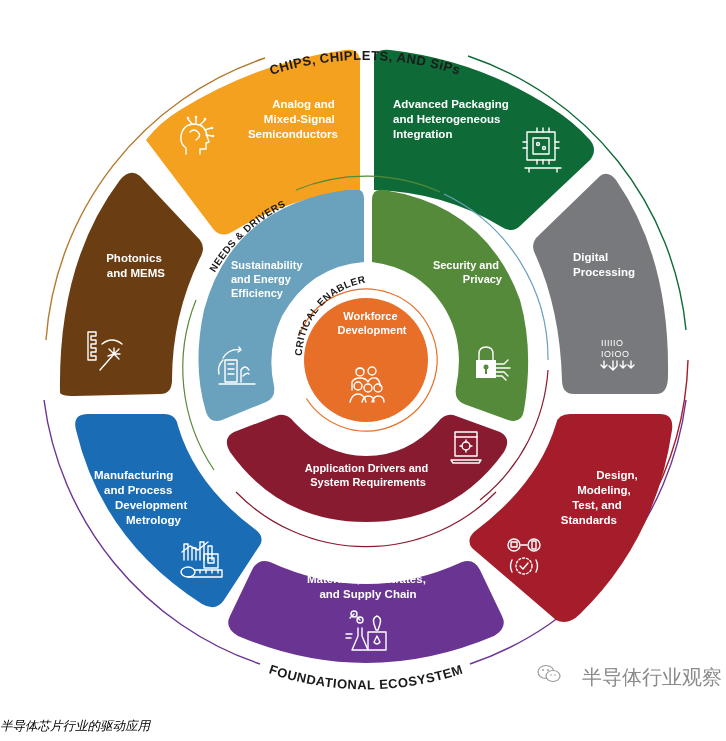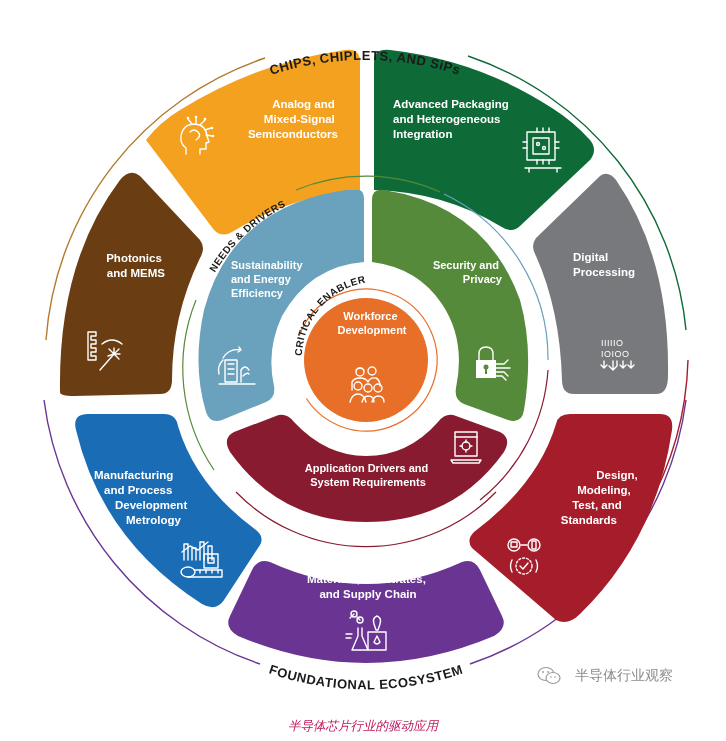--- a/index.html
+++ b/index.html
@@ -4,23 +4,23 @@
 <style>
   html, body { margin:0; padding:0; background:#ffffff; }
   body { width:726px; height:741px; position:relative; overflow:hidden; font-family:"Liberation Sans", sans-serif; }
   #stage { position:absolute; left:0; top:0; width:726px; height:741px; }
   svg text { font-family:"Liberation Sans", sans-serif; }
   .seg-label { fill:#ffffff; font-size:11.5px; font-weight:bold; }
   .ring-label { fill:#1a1a1a; font-size:13px; font-weight:bold; letter-spacing:0.5px; }
   .ring-label-sm { fill:#1a1a1a; font-size:10px; font-weight:bold; letter-spacing:0.5px; }
   .icon { stroke:#ffffff; fill:none; stroke-width:1.4; stroke-linecap:round; stroke-linejoin:round; }
   .icon-fill { fill:#ffffff; stroke:none; }
-  #watermark { position:absolute; left:536px; top:664px; height:24px; display:flex; align-items:center; gap:13px; color:#8a8a8a; font-size:14px; font-family:"DejaVu Sans", sans-serif; }
+  #watermark { position:absolute; left:536px; top:664px; height:24px; display:flex; gap:20px; color:#8a8a8a; font-size:20px; font-family:"DejaVu Sans", sans-serif; }
   #watermark .wm-icon { width:26px; height:20px; }
-  #caption { position:absolute; left:0; right:0; top:718px; text-align:center; color:#be185d; font-size:12.5px; font-style:italic; font-family:"DejaVu Sans", sans-serif; }
+  #caption { position:absolute; left:0; right:0; top:718px; color:#000000; font-size:12.5px; font-style:italic; font-family:"DejaVu Sans", sans-serif; }
 </style>
 </head>
 <body>
 
 <div id="stage">
 <svg width="726" height="741" viewBox="0 0 726 741">
   <defs>
     <path id="arc-top" d="M 230 92 A 300 300 0 0 1 500 92"></path>
     <path id="arc-bottom" d="M 214 648 A 300 300 0 0 0 518 648"></path>
     <path id="arc-needs" d="M 208 286 A 170 170 0 0 1 300 200"></path>

